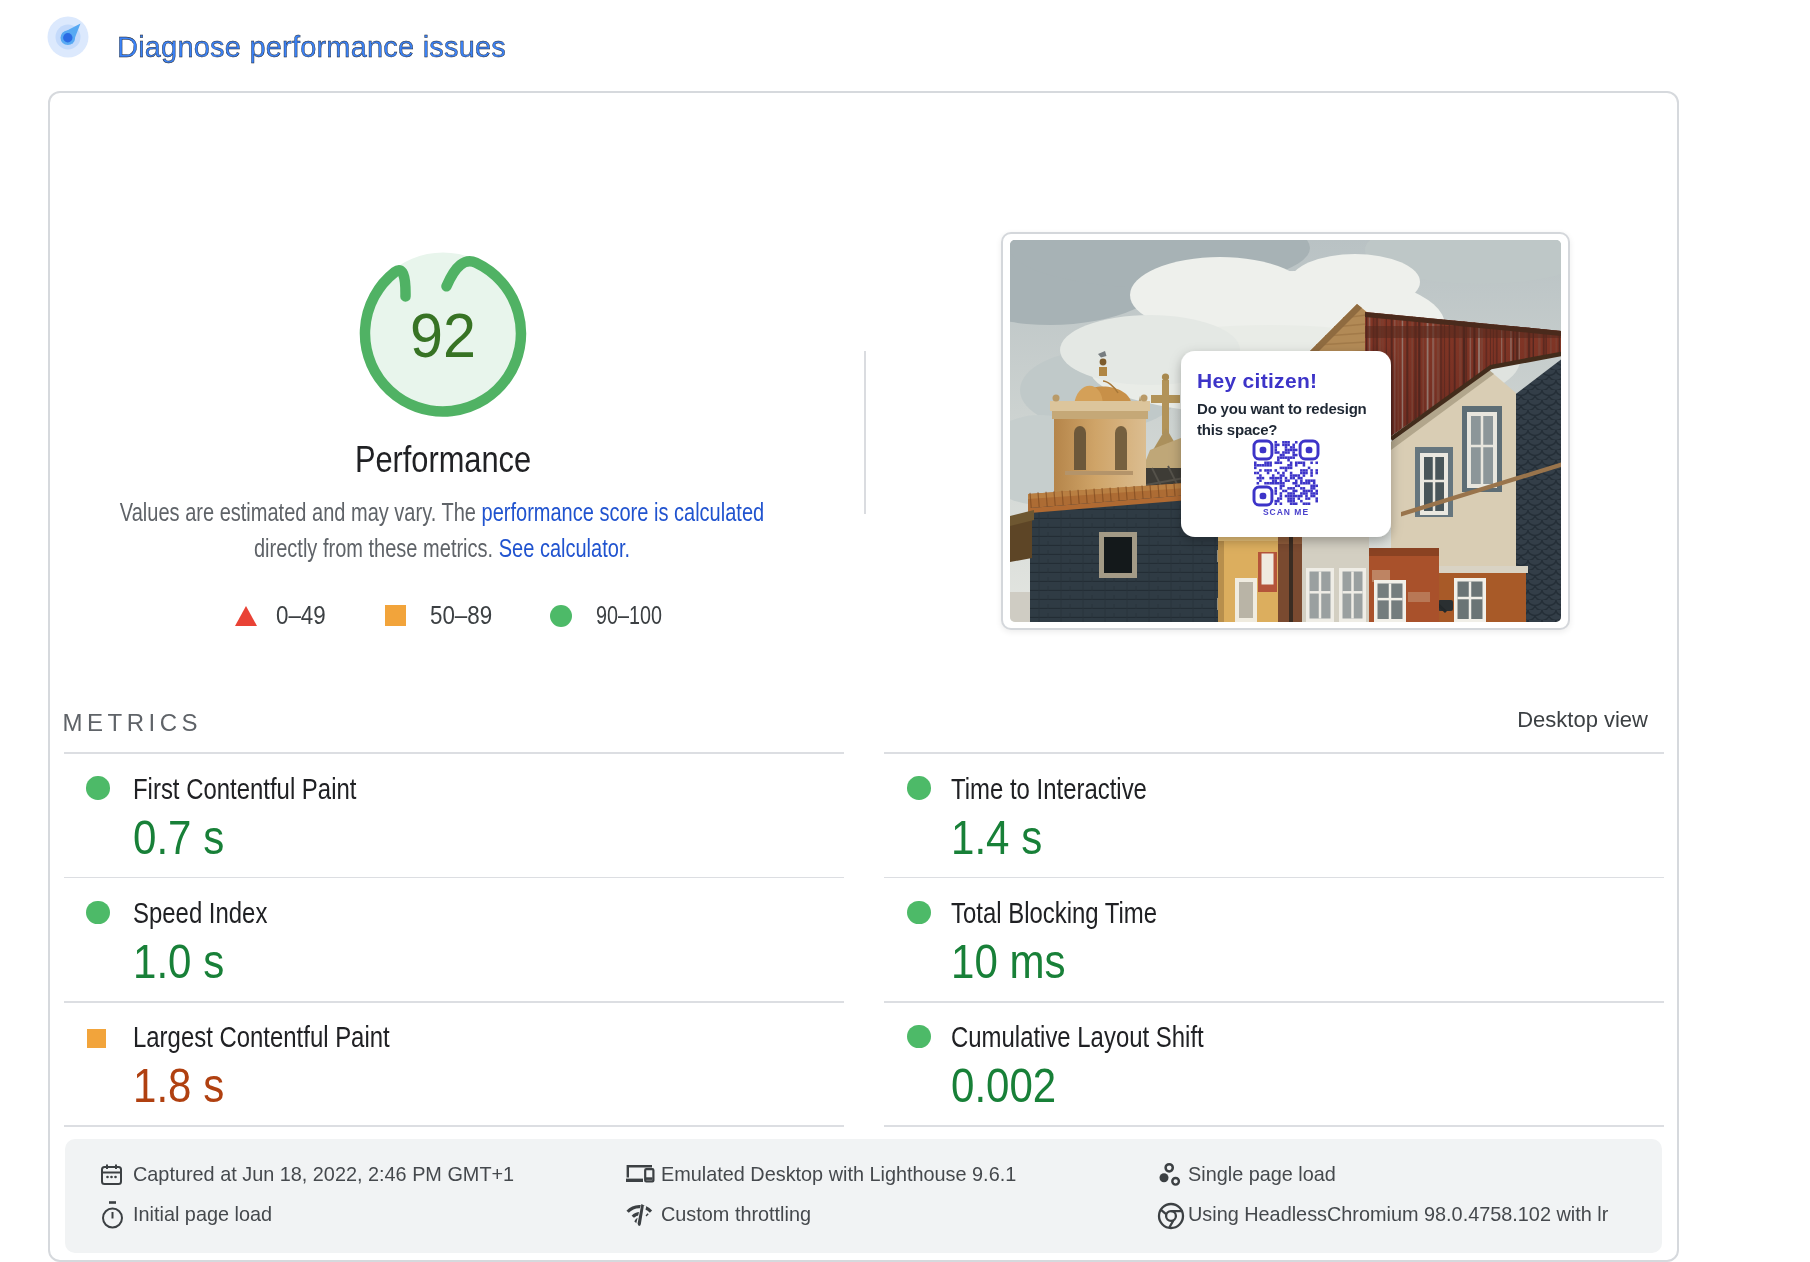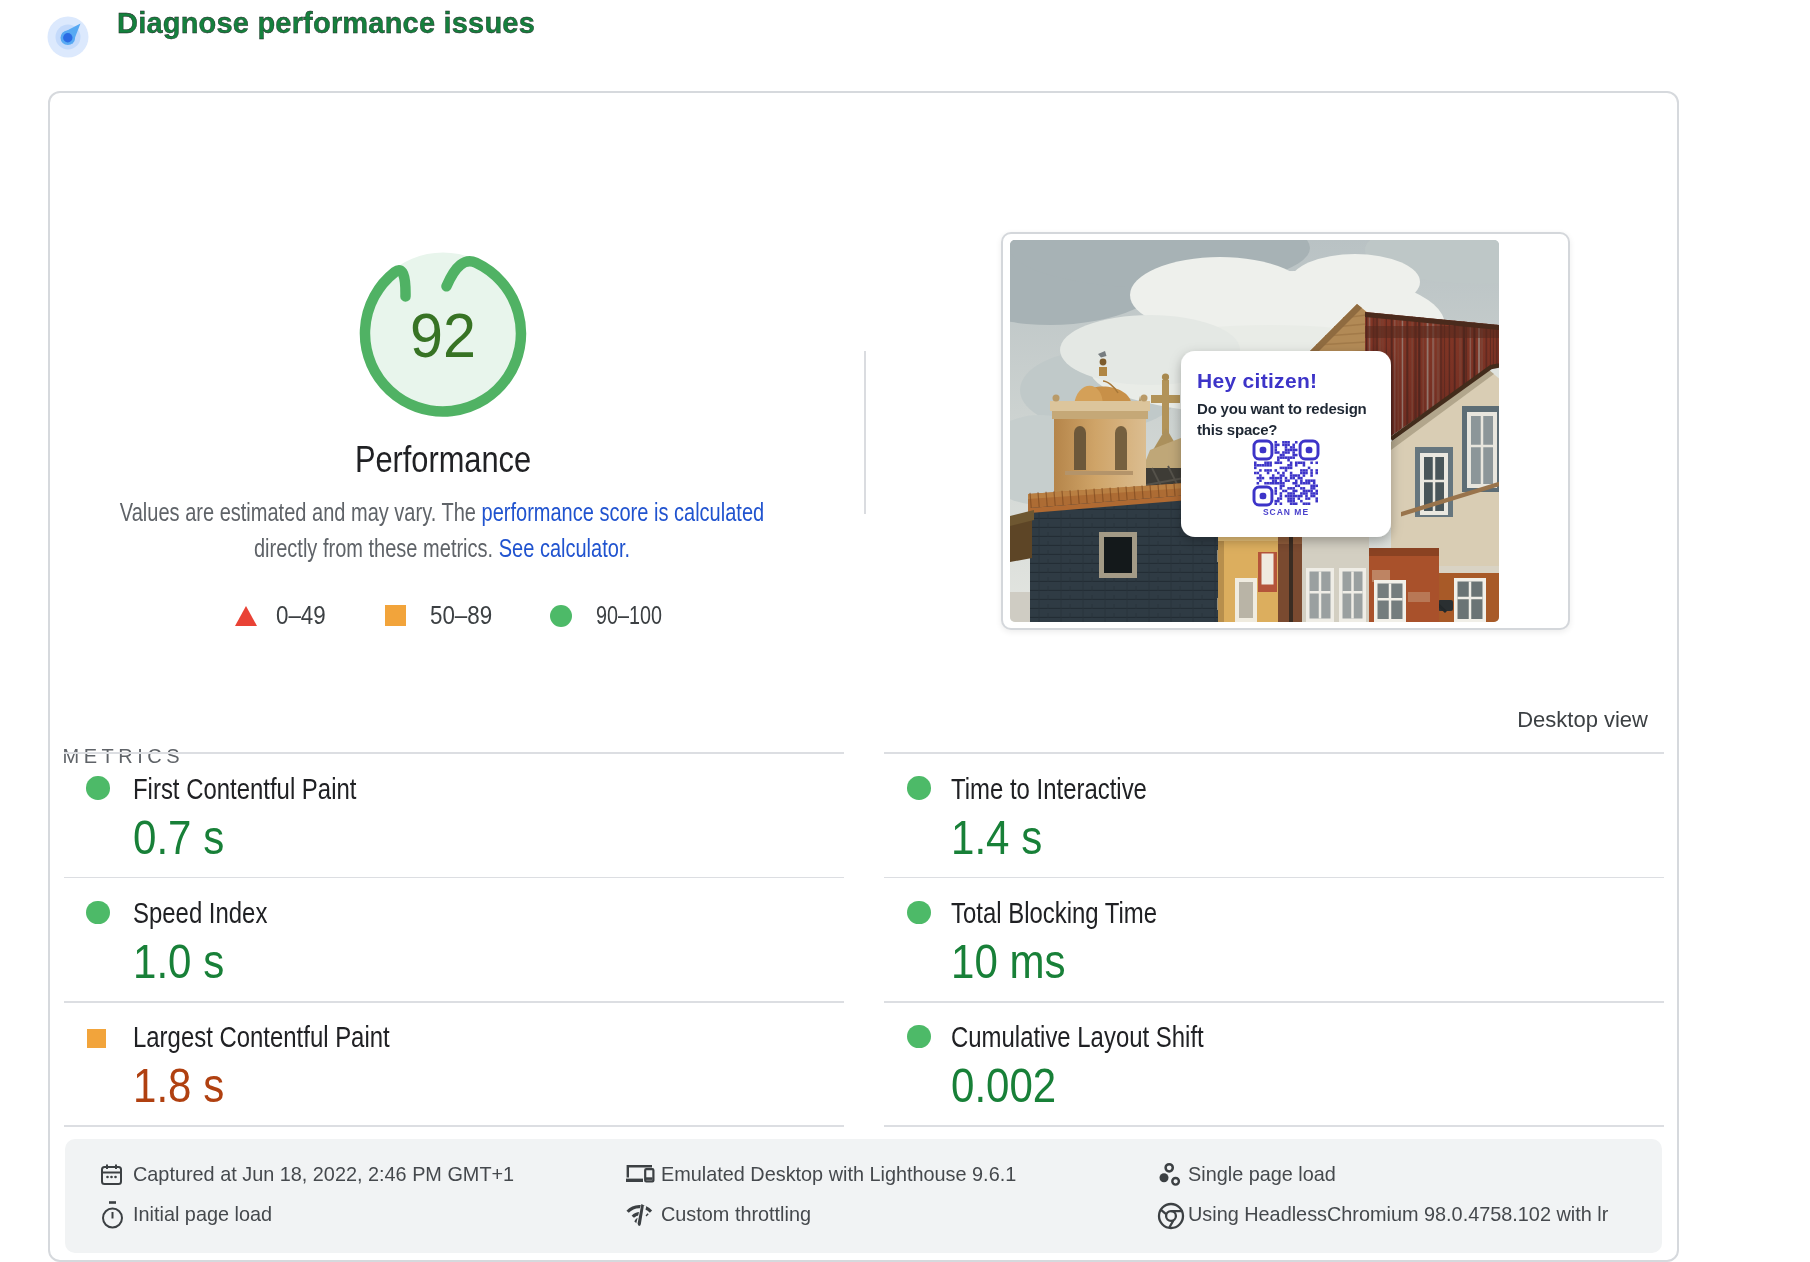--- a/index.html
+++ b/index.html
@@ -1,28 +1,28 @@
 <!DOCTYPE html>
 <html><head>
 <meta charset="utf-8">
 <style>
 * { margin:0; padding:0; box-sizing:border-box; }
 html,body { width:1810px; height:1262px; background:#fff; font-family:"Liberation Sans", sans-serif; position:relative; overflow:hidden; }
 .abs { position:absolute; }
-.hdr-title { left:117px; top:9px; font-size:29px; line-height:29px; font-weight:700; color:#15803d; letter-spacing:0.2px; -webkit-text-stroke:0.4px #202124; }
+.hdr-title { left:117px; top:33px; font-size:29px; line-height:29px; font-weight:400; color:#3b82f6; letter-spacing:0.2px; -webkit-text-stroke:0.4px #202124; }
 .card { left:48px; top:91px; width:1631px; height:1171px; border:2px solid #d6d9dd; border-radius:12px; background:#fff; }
 
 .score { left:383px; top:303.5px; width:120px; text-align:center; font-size:63px; line-height:63px; color:#377324; transform:scaleX(0.94); }
 .perf-label { left:293px; top:442px; width:300px; text-align:center; font-size:36px; line-height:36px; color:#202124; transform:scaleX(0.855); }
 .desc { left:-18px; top:493.5px; width:920px; text-align:center; font-size:26px; line-height:36px; color:#5f6368; transform:scaleX(0.77); }
 .desc a { color:#2053cf; text-decoration:none; }
 .legend { font-size:26px; line-height:26px; color:#3c4043; transform:scaleX(0.86); transform-origin:left center; }
 .vdivider { left:864px; top:351px; width:2px; height:163px; background:#dadce0; }
 
-.metrics-label { left:62.5px; top:711px; font-size:20px; line-height:23px; letter-spacing:4.5px; color:#5f6368;margin-top:34px; }
+.metrics-label { left:62.5px; top:711px; font-size:24px; line-height:23px; letter-spacing:4.5px; color:#5f6368; }
 .expand { left:1448px; top:709px; width:200px; text-align:right; font-size:22px; line-height:22px; color:#3c4043; }
 .hr { height:1.5px; background:#dcdee2; }
 .m-label { font-size:29px; line-height:29px; color:#202124; transform:scaleX(0.825); transform-origin:left center; }
 .m-value { font-size:48px; line-height:48px; color:#188038; transform:scaleX(0.876); transform-origin:left center; }
 .dot { width:23.5px; height:23.5px; border-radius:50%; background:#4dba68; }
 .sq { width:19px; height:19px; background:#f2a43b; }
 
 .foot { left:65px; top:1139px; width:1597px; height:114px; background:#f1f3f4; border-radius:10px; }
 .ftxt { font-size:21px; line-height:21px; color:#45494d; transform:scaleX(0.945); transform-origin:left center; }
 </style>
@@ -55,21 +55,21 @@
   </svg>
 <div class="abs legend" style="left:276px; top:602px;">0–49</div>
 <div class="abs sq" style="left:385px; top:605px; width:21px; height:21px;"></div>
 <div class="abs legend" style="left:430px; top:602px;">50–89</div>
 <div class="abs dot" style="left:550px; top:605px; width:22px; height:22px;"></div>
 <div class="abs legend" style="left:596px; top:602px; transform:scaleX(0.76);">90–100</div>
 
 <div class="abs vdivider"></div>
 
 <div class="abs" style="left:1001px; top:232px; width:569px; height:398px; background:#fff; border:2px solid #d4d7db; border-radius:10px; box-shadow:0 2px 6px rgba(0,0,0,0.08);"></div>
-<div class="abs" id="photo" style="left:1010px; top:240px; width:489px; height:382px; border-radius:5px; overflow:hidden;"><svg width="551" height="382" viewBox="0 0 551 382">
+<div class="abs" id="photo" style="left:1010px; top:240px; width:551px; height:382px; border-radius:5px; overflow:hidden;"><svg width="551" height="382" viewBox="0 0 551 382">
 <defs>
 <linearGradient id="sky" x1="0" y1="0" x2="0" y2="1">
  <stop offset="0" stop-color="#b9c2c4"></stop>
           <stop offset="0.45" stop-color="#ccd2d0"></stop>
           <stop offset="1" stop-color="#e4e6e1"></stop>
 </linearGradient>
 <linearGradient id="rust" x1="0" y1="0" x2="0" y2="1">
  <stop offset="0" stop-color="#843726"></stop>
           <stop offset="0.5" stop-color="#7a3224"></stop>
           <stop offset="1" stop-color="#6e2b20"></stop>

